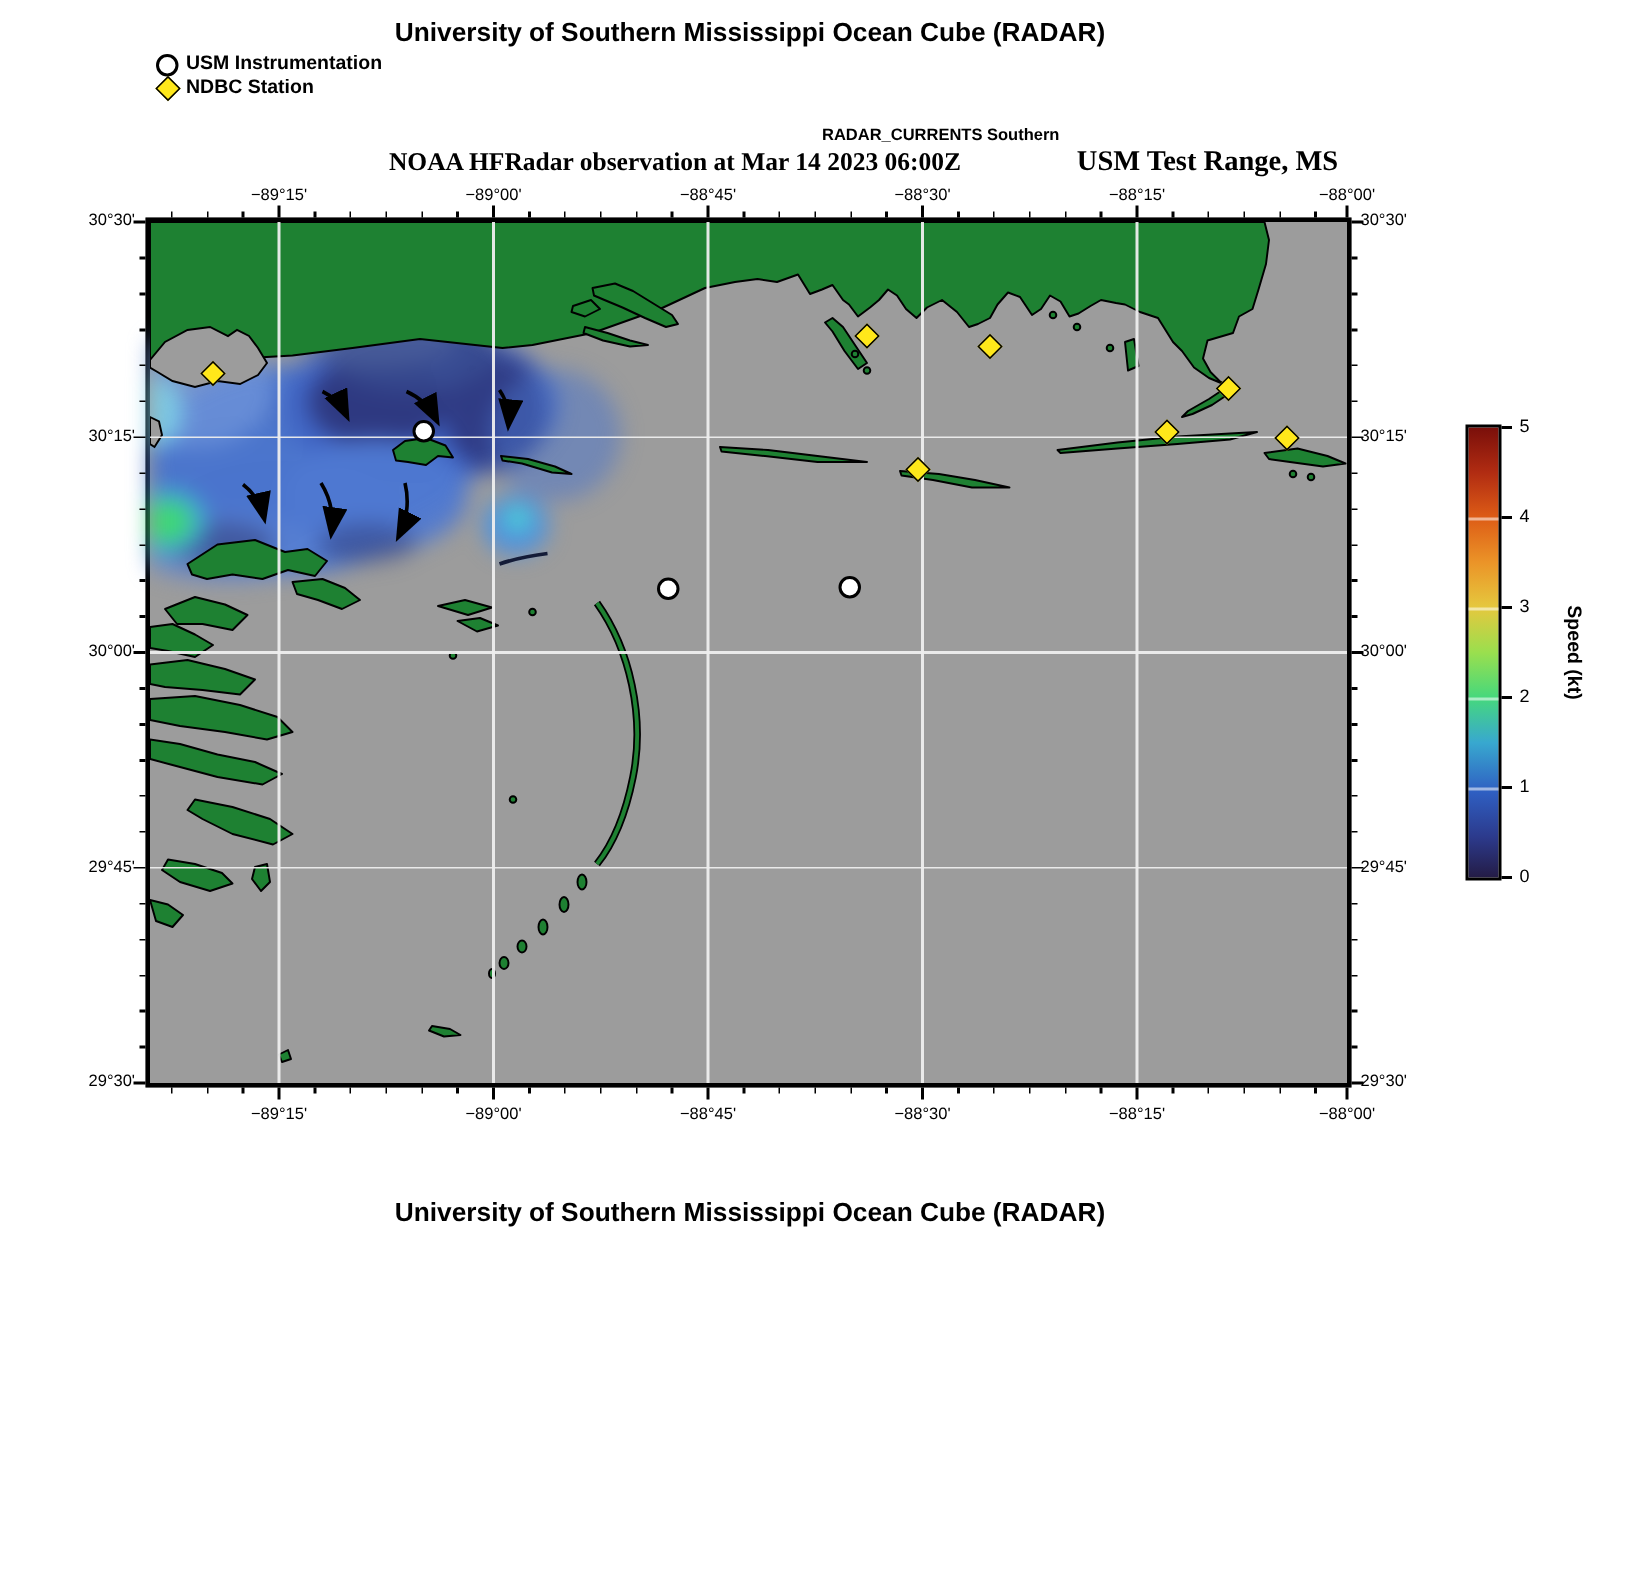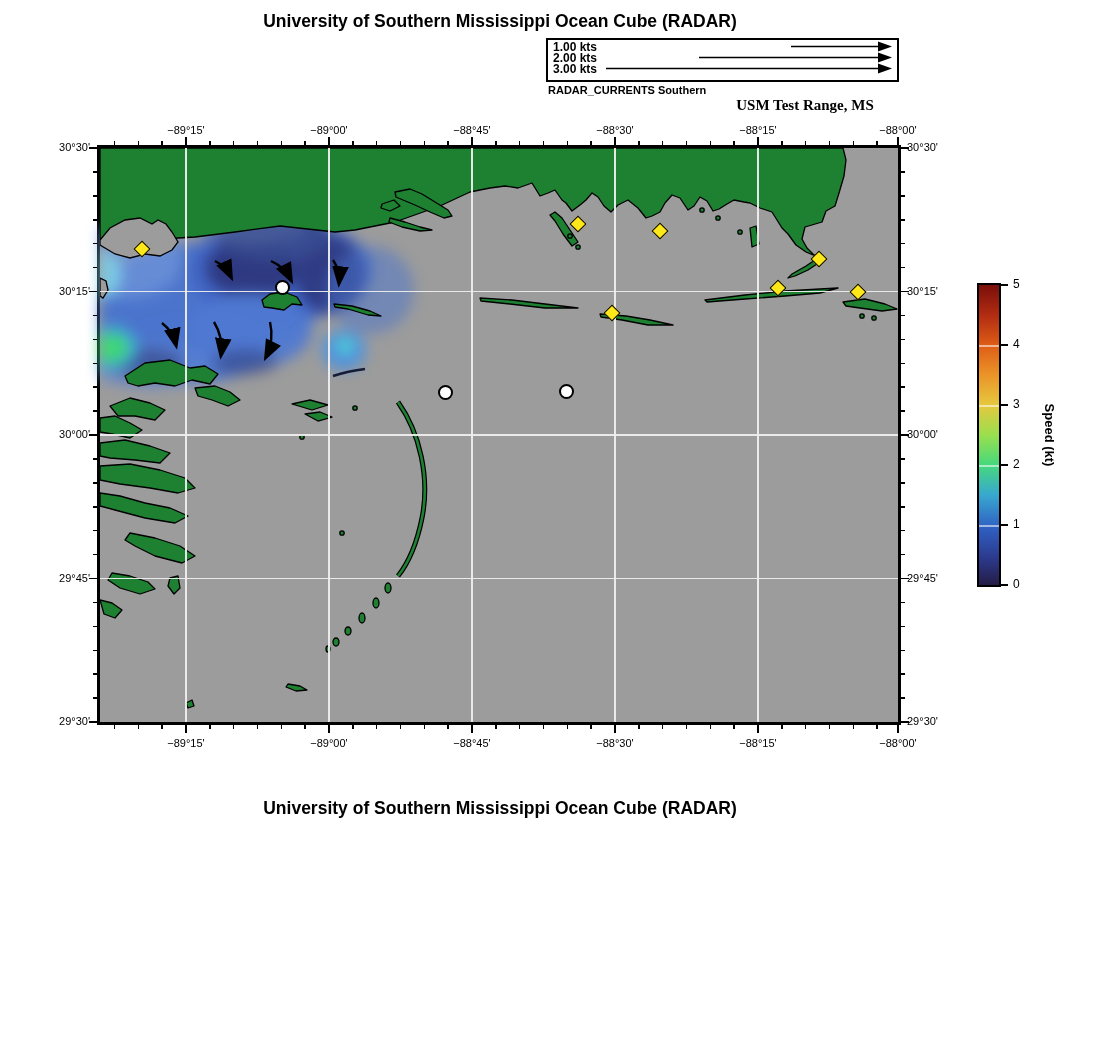--- a/index.html
+++ b/index.html
@@ -5,21 +5,21 @@
   html,body{margin:0;padding:0;background:#fff;}
   .canvas{position:relative;width:1100px;height:1050px;background:#ffffff;
           font-family:"Liberation Sans", sans-serif;color:#000;overflow:hidden;}
   .title{position:absolute;left:0;top:11px;width:1000px;text-align:center;
          font-size:17.5px;font-weight:bold;}
   .footer-title{position:absolute;left:0;top:798px;width:1000px;text-align:center;
          font-size:17.5px;font-weight:bold;}
   .subtitle{position:absolute;left:100px;top:98px;width:700px;text-align:center;
          font-family:"Liberation Serif", serif;font-size:17px;font-weight:bold;}
   .range-label{position:absolute;left:700px;top:97px;width:210px;text-align:center;
-         font-family:"Liberation Serif", serif;font-size:15px;font-weight:bold;}
+         font-family:"Liberation Serif", serif;font-size:19px;font-weight:bold;}
   
   .legend{position:absolute;left:100px;top:34px;}
   .legend-row{position:relative;height:16px;font-size:13px;font-weight:bold;line-height:16px;padding-left:24px;}
   .legend-circle{position:absolute;left:4px;top:2px;width:11px;height:11px;background:#fff;
          border:2px solid #000;border-radius:50%;}
   .legend-diamond{position:absolute;left:6px;top:3px;width:10px;height:10px;background:#ffe81a;
          border:1.6px solid #000;transform:rotate(45deg);}
   
   .vecbox{position:absolute;left:546px;top:38px;width:349px;height:40px;background:#fff;
           border:2.5px solid #000;}
@@ -48,36 +48,34 @@
   .cbar-lab{position:absolute;left:1013px;font-size:12px;}
   .speed-label{position:absolute;left:1008px;top:427px;width:82px;height:16px;text-align:center;
         font-size:13px;font-weight:bold;transform:rotate(90deg);}
 </style>
 </head>
 <body>
 
 <div class="canvas">
 
   <div class="title">University of Southern Mississippi Ocean Cube (RADAR)</div>
+  <div class="subtitle">NOAA HFRadar observation at Mar 14 2023 06:00Z</div>
   <div class="range-label">USM Test Range, MS</div>
 
-
-  <div class="vecbox">
-    <svg id="vecbox-svg" width="344" height="35" viewBox="0 0 344 35">
-        <text x="5" y="10.5" font-size="12" font-weight="bold" font-family="Liberation Sans, sans-serif">1.00 kts</text>
-        <line x1="243" y1="6.5" x2="330" y2="6.5" stroke="#000" stroke-width="1.6"></line>
-        <path d="M330,1.5 L344,6.5 L330,11.5 Z" fill="#000"></path>
-        <text x="5" y="21.5" font-size="12" font-weight="bold" font-family="Liberation Sans, sans-serif">2.00 kts</text>
-        <line x1="151" y1="17.5" x2="330" y2="17.5" stroke="#000" stroke-width="1.6"></line>
-        <path d="M330,12.5 L344,17.5 L330,22.5 Z" fill="#000"></path>
-        <text x="5" y="32.5" font-size="12" font-weight="bold" font-family="Liberation Sans, sans-serif">3.00 kts</text>
-        <line x1="58" y1="28.5" x2="330" y2="28.5" stroke="#000" stroke-width="1.6"></line>
-        <path d="M330,23.5 L344,28.5 L330,33.5 Z" fill="#000"></path>
-      </svg>
+  <div class="legend">
+    <div class="legend-row">
+      <span class="legend-circle"></span>
+      <span>USM Instrumentation</span>
+    </div>
+    <div class="legend-row">
+      <span class="legend-diamond"></span>
+      <span>NDBC Station</span>
+    </div>
   </div>
+
   <div class="vec-caption">RADAR_CURRENTS Southern</div>
 
   <div class="map">
 
     <div class="layer blobs" id="blob-layer">
         <div class="blob" style="left: 0px; top: 94px; width: 220px; height: 116px; background: rgb(74, 116, 204); opacity: 0.95;"></div>
         <div class="blob" style="left: -12px; top: 136px; width: 144px; height: 92px; background: rgb(74, 116, 204); opacity: 0.9;"></div>
         <div class="blob" style="left: 88px; top: 70px; width: 184px; height: 104px; background: rgb(64, 100, 196); opacity: 0.95;"></div>
         <div class="blob" style="left: 106px; top: 90px; width: 92px; height: 60px; background: rgb(43, 49, 117); opacity: 0.85;"></div>
         <div class="blob" style="left: 196px; top: 89px; width: 68px; height: 76px; background: rgb(43, 49, 117); opacity: 0.8;"></div>

